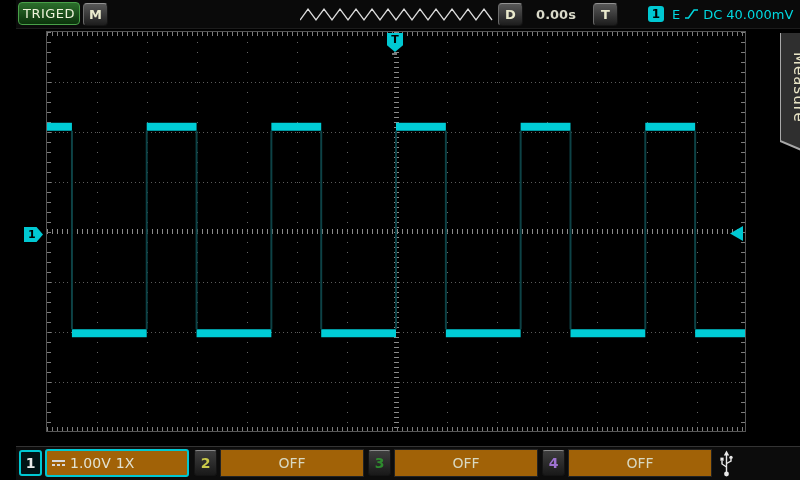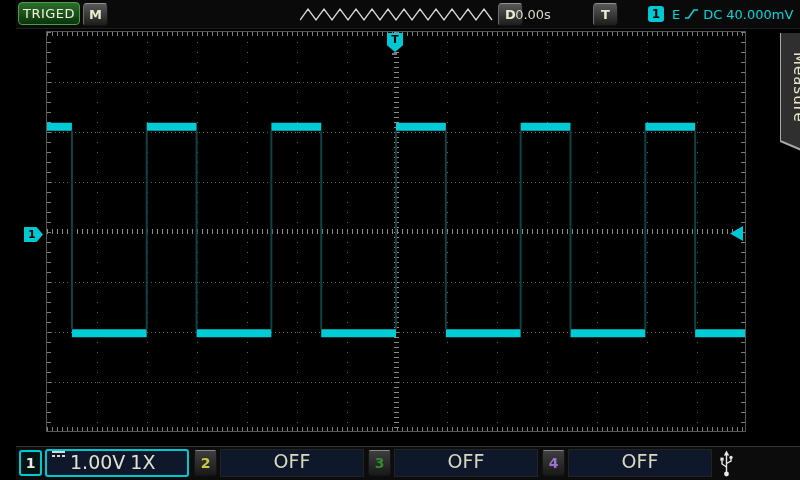--- a/index.html
+++ b/index.html
@@ -50,22 +50,22 @@
   #measure-tab .inner{position:absolute;left:1px;top:0;right:0;bottom:2px;background:#2f2f2f;
      clip-path:polygon(0 0,100% 0,100% 100%,0 88%);
      display:flex;align-items:center;justify-content:center;}
   #measure-tab .label{writing-mode:vertical-rl;color:#e8e4c6;font-size:15px;letter-spacing:1px;padding-bottom:14px;}
   
   #bottombar{position:absolute;left:0;top:446px;width:800px;height:34px;background:#0c0c0c;border-top:1px solid #343434;box-sizing:border-box;}
   .ch-badge{position:absolute;top:3px;width:23px;height:26px;border-radius:3px;font-size:14px;font-weight:bold;
      display:flex;align-items:center;justify-content:center;background:linear-gradient(#3e3e3e,#191919);
      border:1px solid #141414;border-top-color:#8a8a8a;box-sizing:border-box;}
   .ch-badge.active{background:#001315;border:2px solid #00c8d2;color:#e9e9e9;}
-  .ch-box{position:absolute;top:2px;width:144px;height:28px;background:#0f172a;border:1px solid #232323;box-sizing:border-box;
-     display:flex;align-items:flex-start;justify-content:center;font-size:19px;color:#d9d9c2;}
+  .ch-box{position:absolute;top:2px;width:144px;height:28px;background:#a16207;border:1px solid #232323;box-sizing:border-box;
+     display:flex;align-items:center;justify-content:center;font-size:14px;color:#d9d9c2;}
   .ch-box.active{border:2px solid #00c8d2;border-radius:3px;justify-content:flex-start;padding-left:5px;gap:5px;color:#e2e2d2;}
   .dc-icon{display:inline-block;width:13px;}
   .dc-icon .s{display:block;height:2px;background:#d8d8d8;margin-bottom:2px;}
   .dc-icon .d{display:block;height:2px;background:repeating-linear-gradient(90deg,#d8d8d8 0 3px,transparent 3px 5px);}
   #usb{position:absolute;left:699px;top:2px;width:22px;height:29px;display:flex;align-items:center;justify-content:center;}
   #clock{position:absolute;left:721px;top:1px;width:77px;height:31px;border:1px solid #2e2e2e;box-sizing:border-box;}
   #clock div{height:14px;display:flex;align-items:center;justify-content:flex-end;padding-right:3px;font-size:12px;color:#f2f2f2;}
   #clock div:first-child{border-bottom:1px solid #2e2e2e;}
 </style>
 </head>
@@ -73,21 +73,21 @@
 
 <div id="stage">
 
   <div id="topbar">
     <div class="trig-status">TRIGED</div>
     <div class="btn3d" style="left:67px;">M</div>
     <svg id="preview" viewBox="0 0 196 22" preserveAspectRatio="none">
       <polyline points="0,17 8,6 16,17 24,6 32,17 40,6 48,17 56,6 64,17 72,6 80,17 88,6 96,17 104,6 112,17 120,6 128,17 136,6 144,17 152,6 160,17 168,6 176,17 184,6 192,17" fill="none" stroke="#dcdcdc" stroke-width="1.3"></polyline>
     </svg>
     <div class="btn3d" style="left:482px;">D</div>
-    <div class="readout" style="left:485px;width:64px;">0.00s</div>
+    <div class="readout" style="left:508px;width:64px;font-weight:bold;">0.00s</div>
     <div class="btn3d" style="left:577px;">T</div>
     <div class="trig-badge">1</div>
     <div id="trig-info">
       <span>E</span>
       <svg width="15" height="14" viewBox="0 0 15 14">
         <path d="M1,11 h3.5 L10,3 h4" fill="none" stroke="#00d8e0" stroke-width="1.5"></path>
       </svg>
       <span>DC</span>
       <span>40.000mV</span>
     </div>

